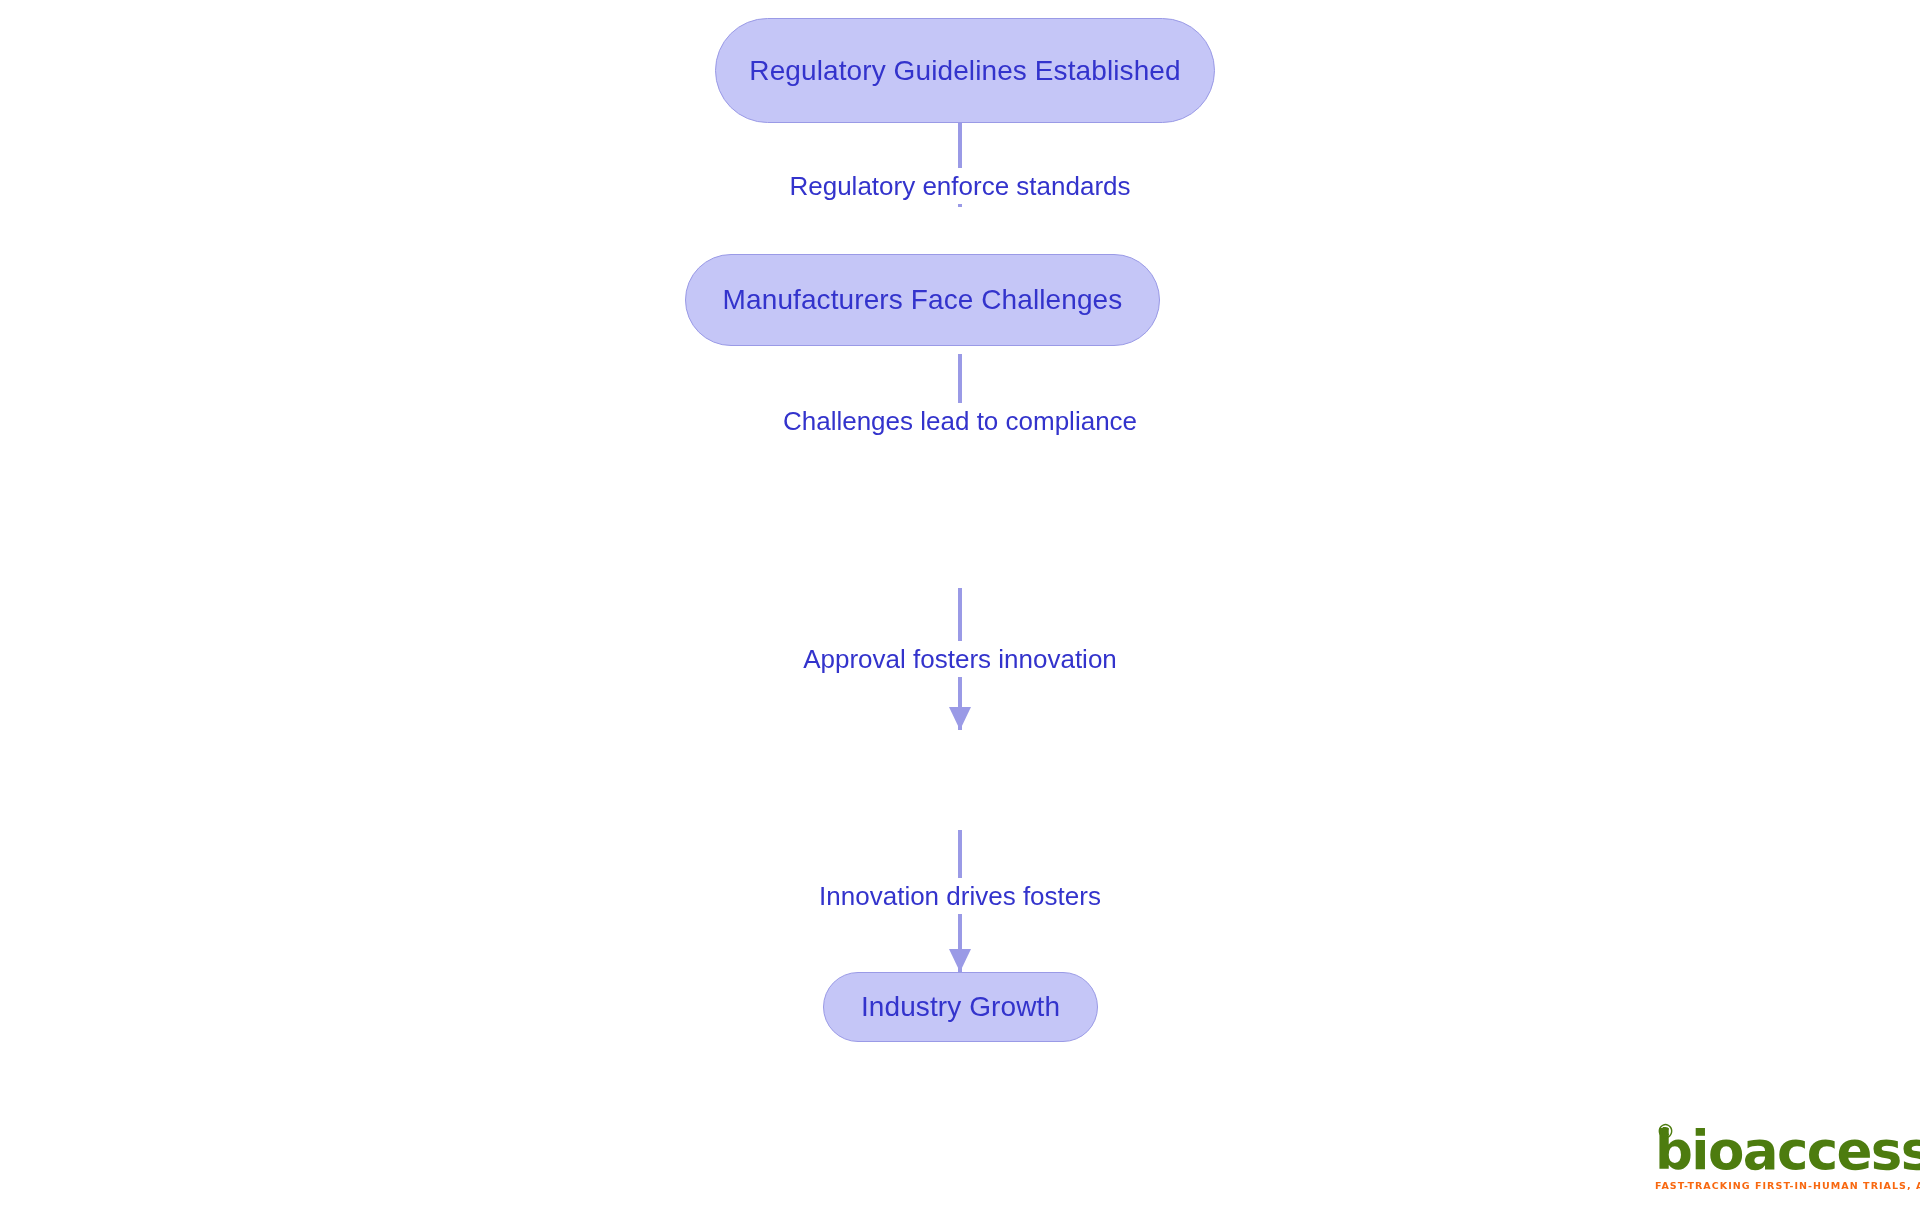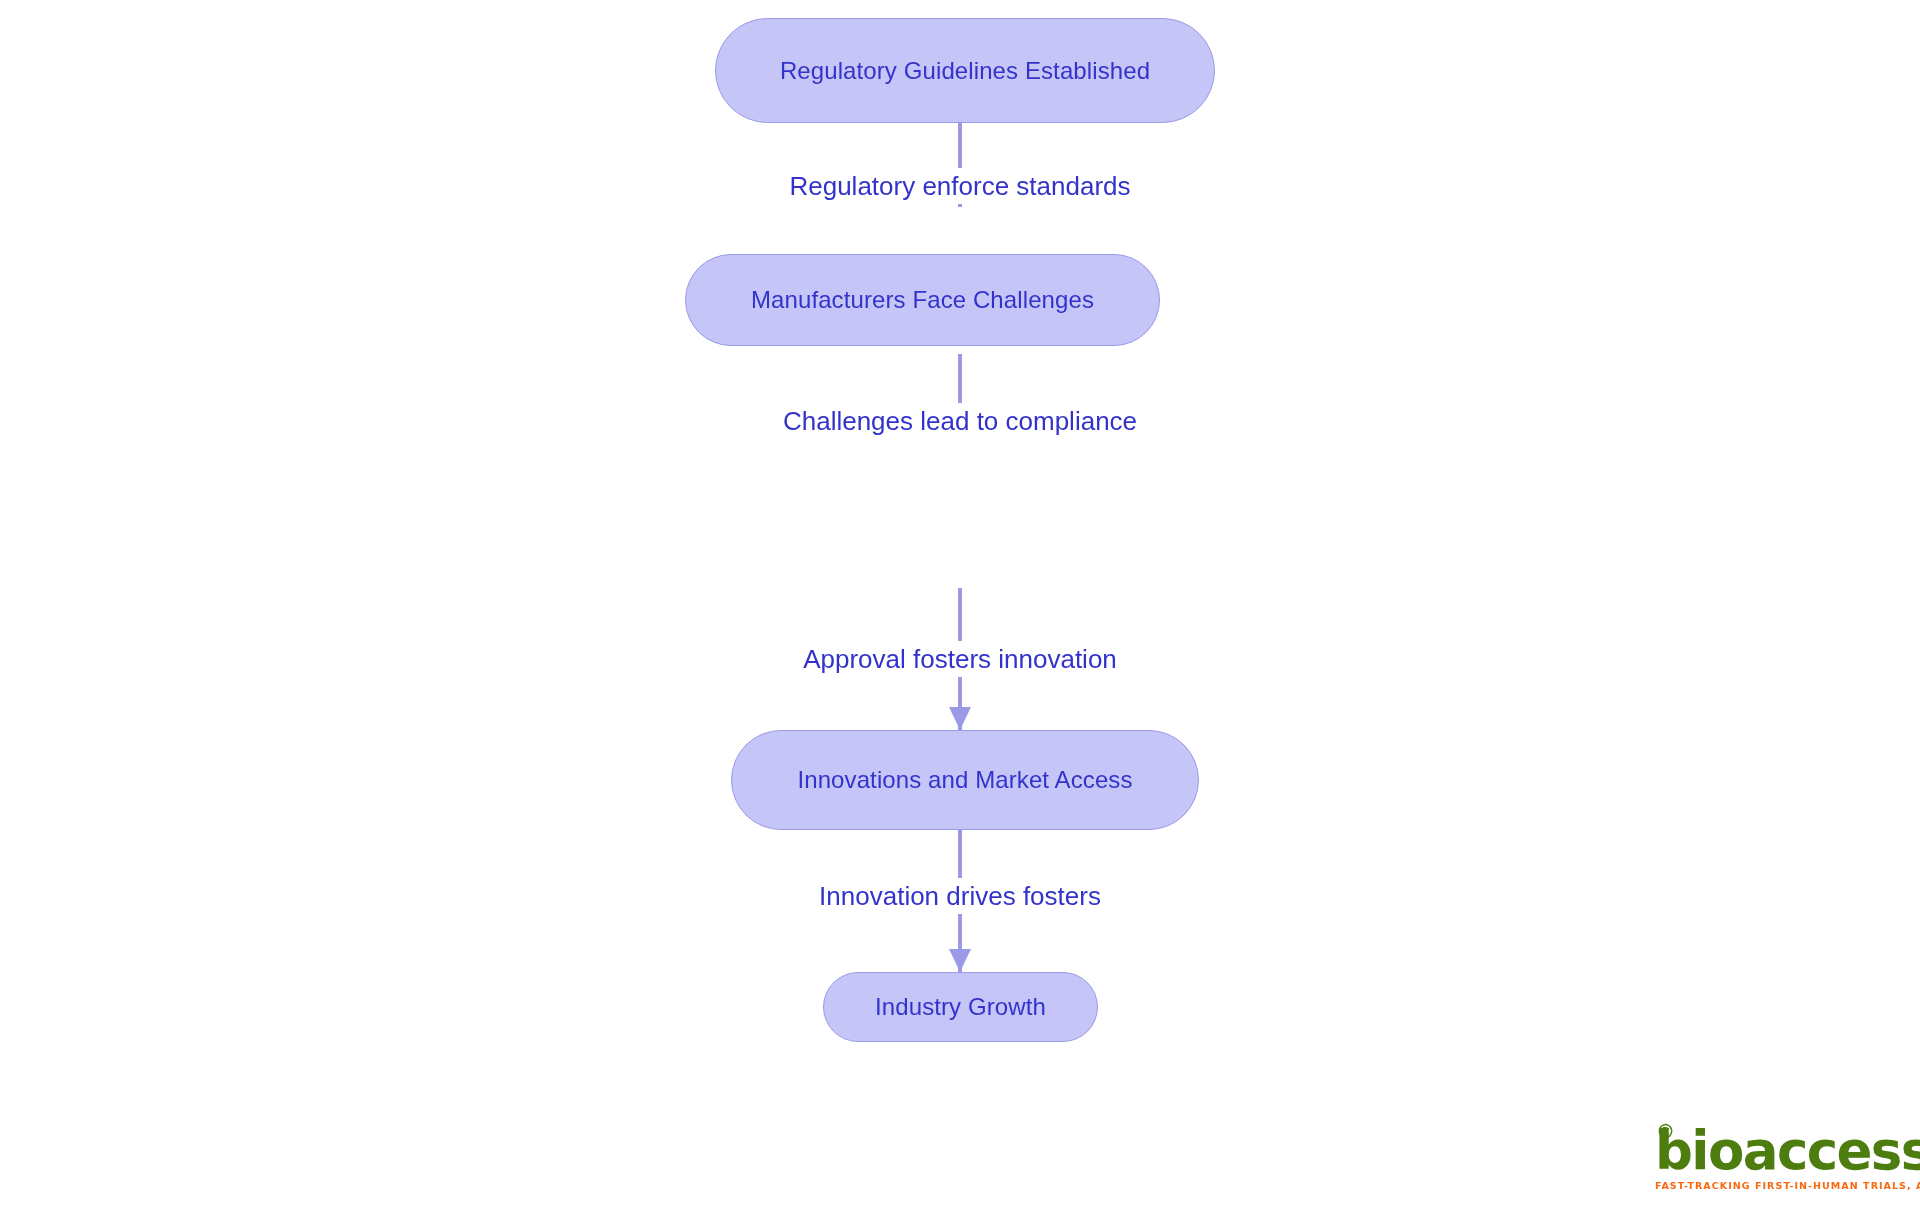--- a/index.html
+++ b/index.html
@@ -31,21 +31,21 @@
     display: flex;
     align-items: center;
     justify-content: center;
     background: #c5c6f7;
     border: 1.6px solid #9a9ae6;
     border-radius: 999px;
     z-index: 3;
   }
   .node-label {
     color: #3333cc;
-    font-size: 24px;
+    font-size: 28px;
     font-weight: 400;
     letter-spacing: 0.1px;
     white-space: nowrap;
     line-height: 1;
   }
 
   
   .connector {
     position: absolute;
     width: 4px;
@@ -140,23 +140,20 @@
     <span>Challenges lead to compliance</span>
   </div>
 
 
   <div class="connector" style="left:958px; top:588px; height:142px;"></div>
   <div class="arrowhead" style="left:949px; top:707px;"></div>
   <div class="edge-label" style="left:960px; top:659px;">
     <span>Approval fosters innovation</span>
   </div>
 
-  <div class="node" style="left:731px; top:730px; width:468px; height:100px;">
-    <span class="node-label">Innovations and Market Access</span>
-  </div>
 
   <div class="connector" style="left:958px; top:830px; height:142px;"></div>
   <div class="arrowhead" style="left:949px; top:949px;"></div>
   <div class="edge-label" style="left:960px; top:896px;">
     <span>Innovation drives fosters</span>
   </div>
 
   <div class="node" style="left:823px; top:972px; width:275px; height:70px;">
     <span class="node-label">Industry Growth</span>
   </div>

